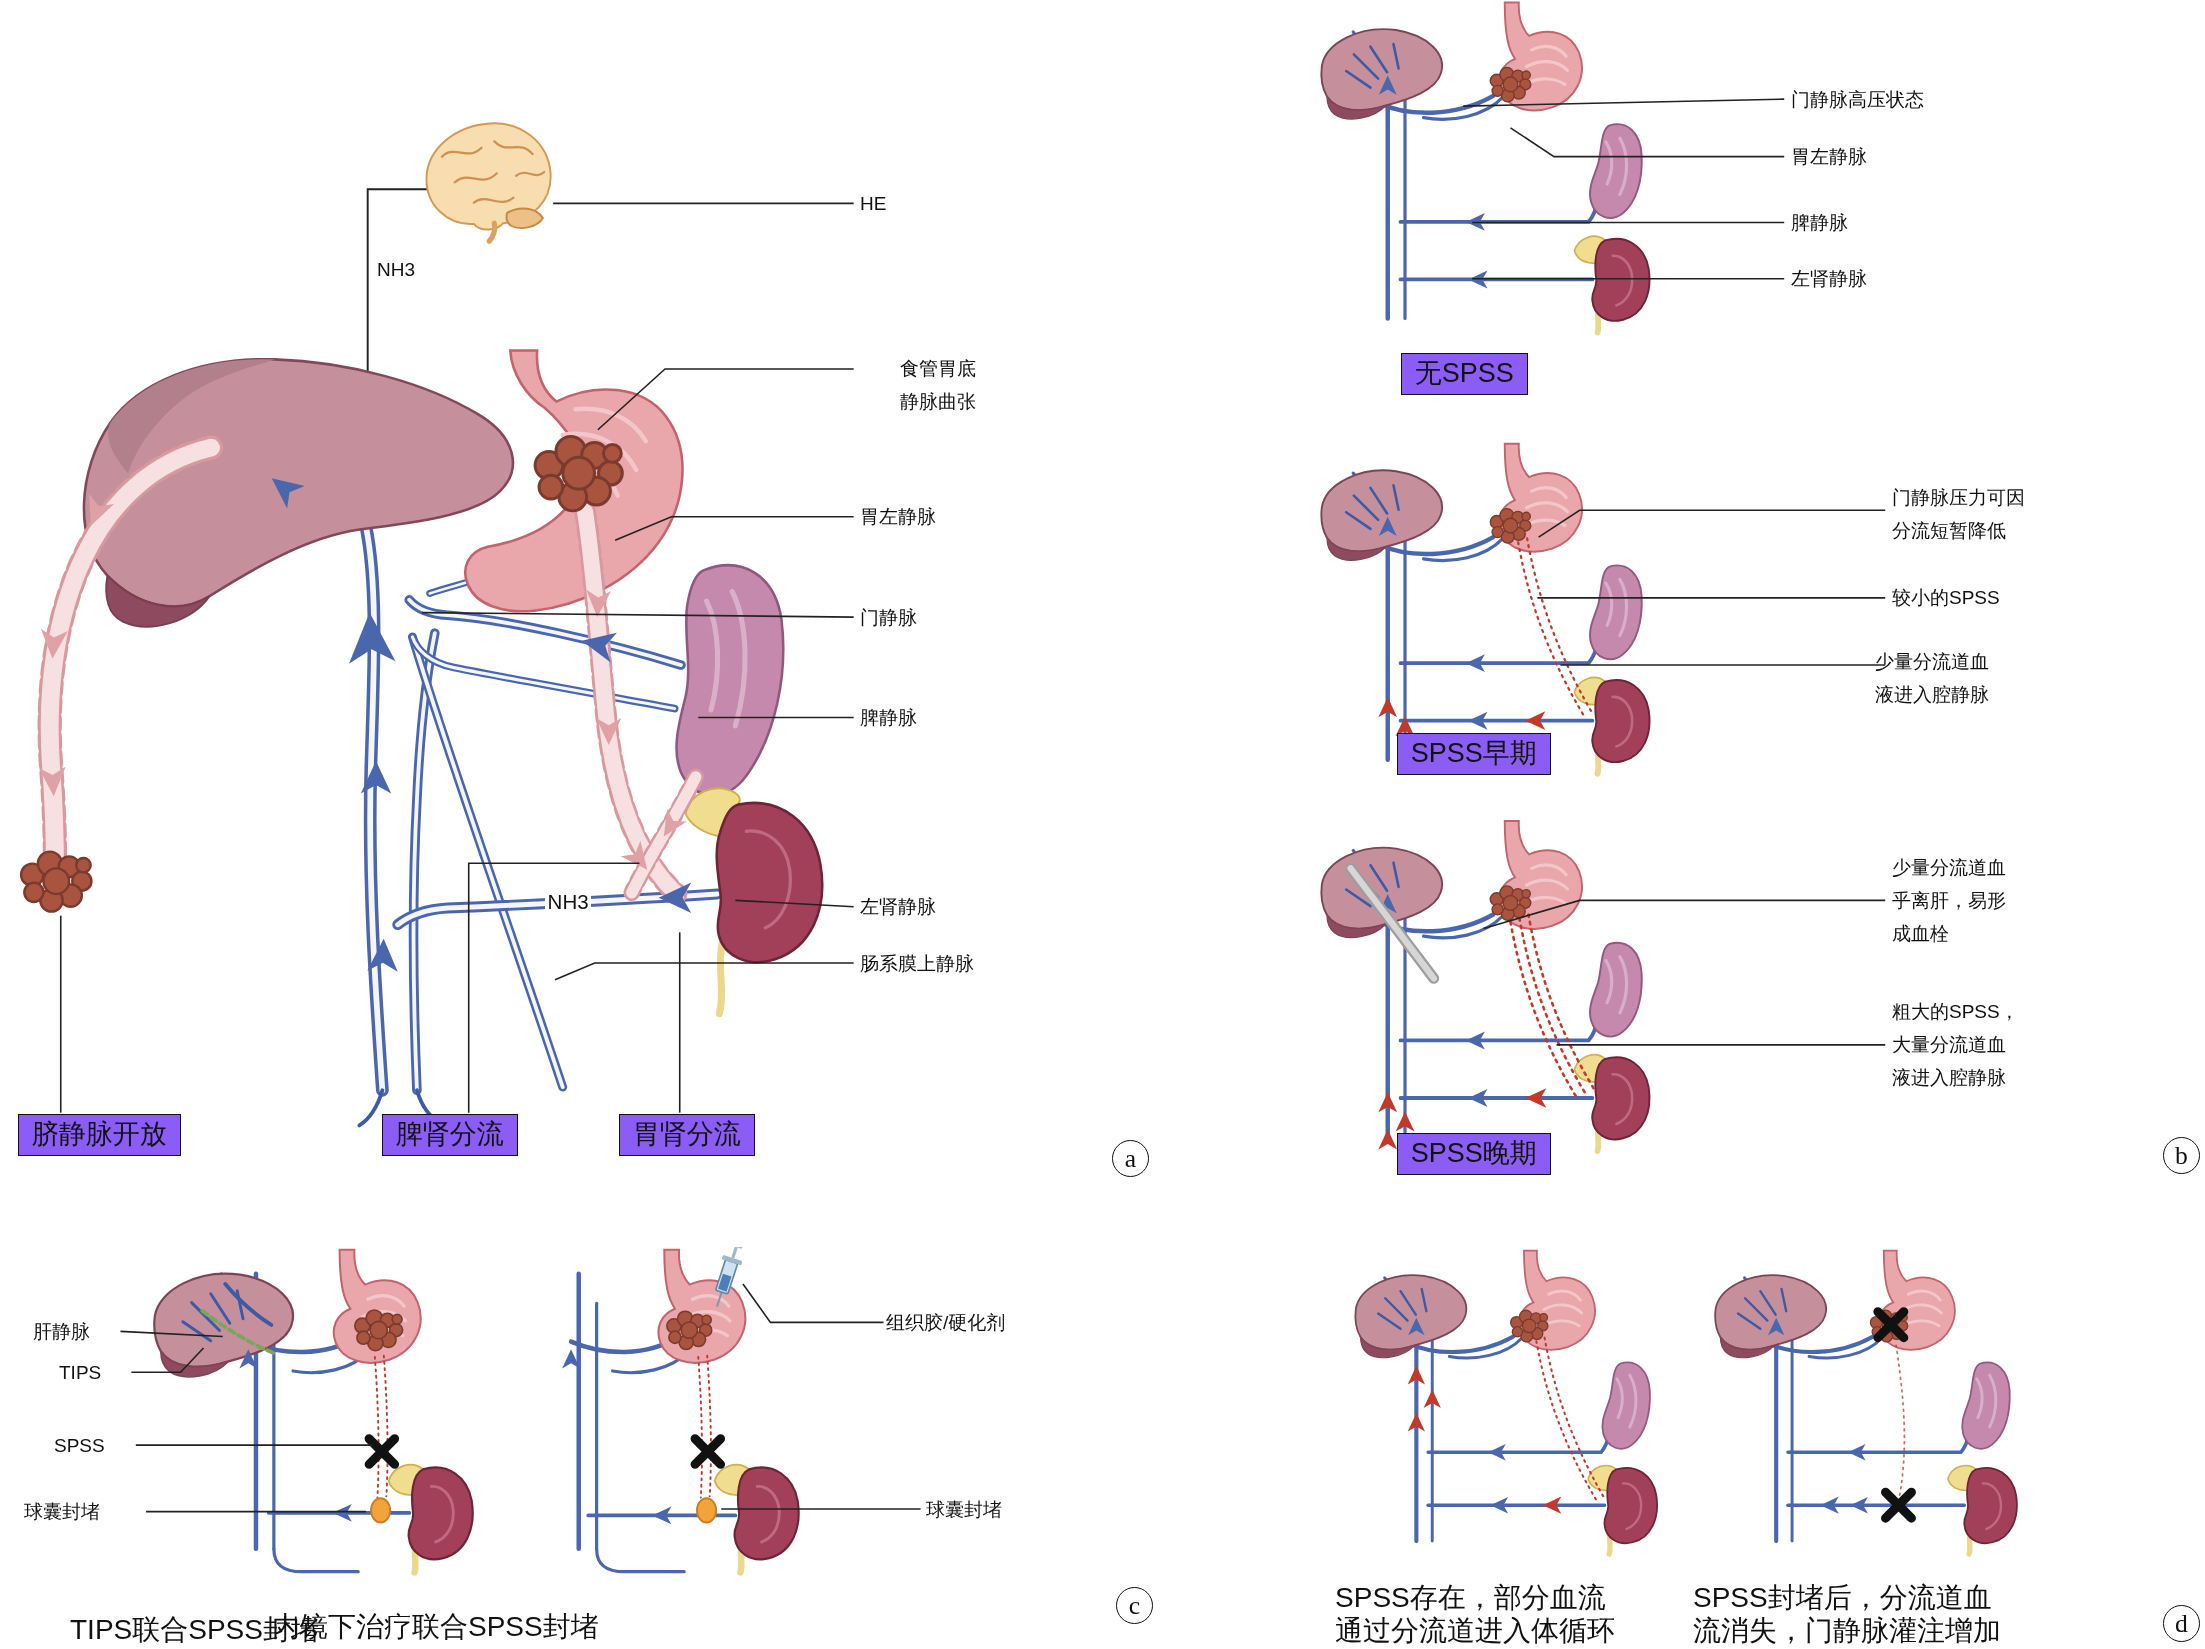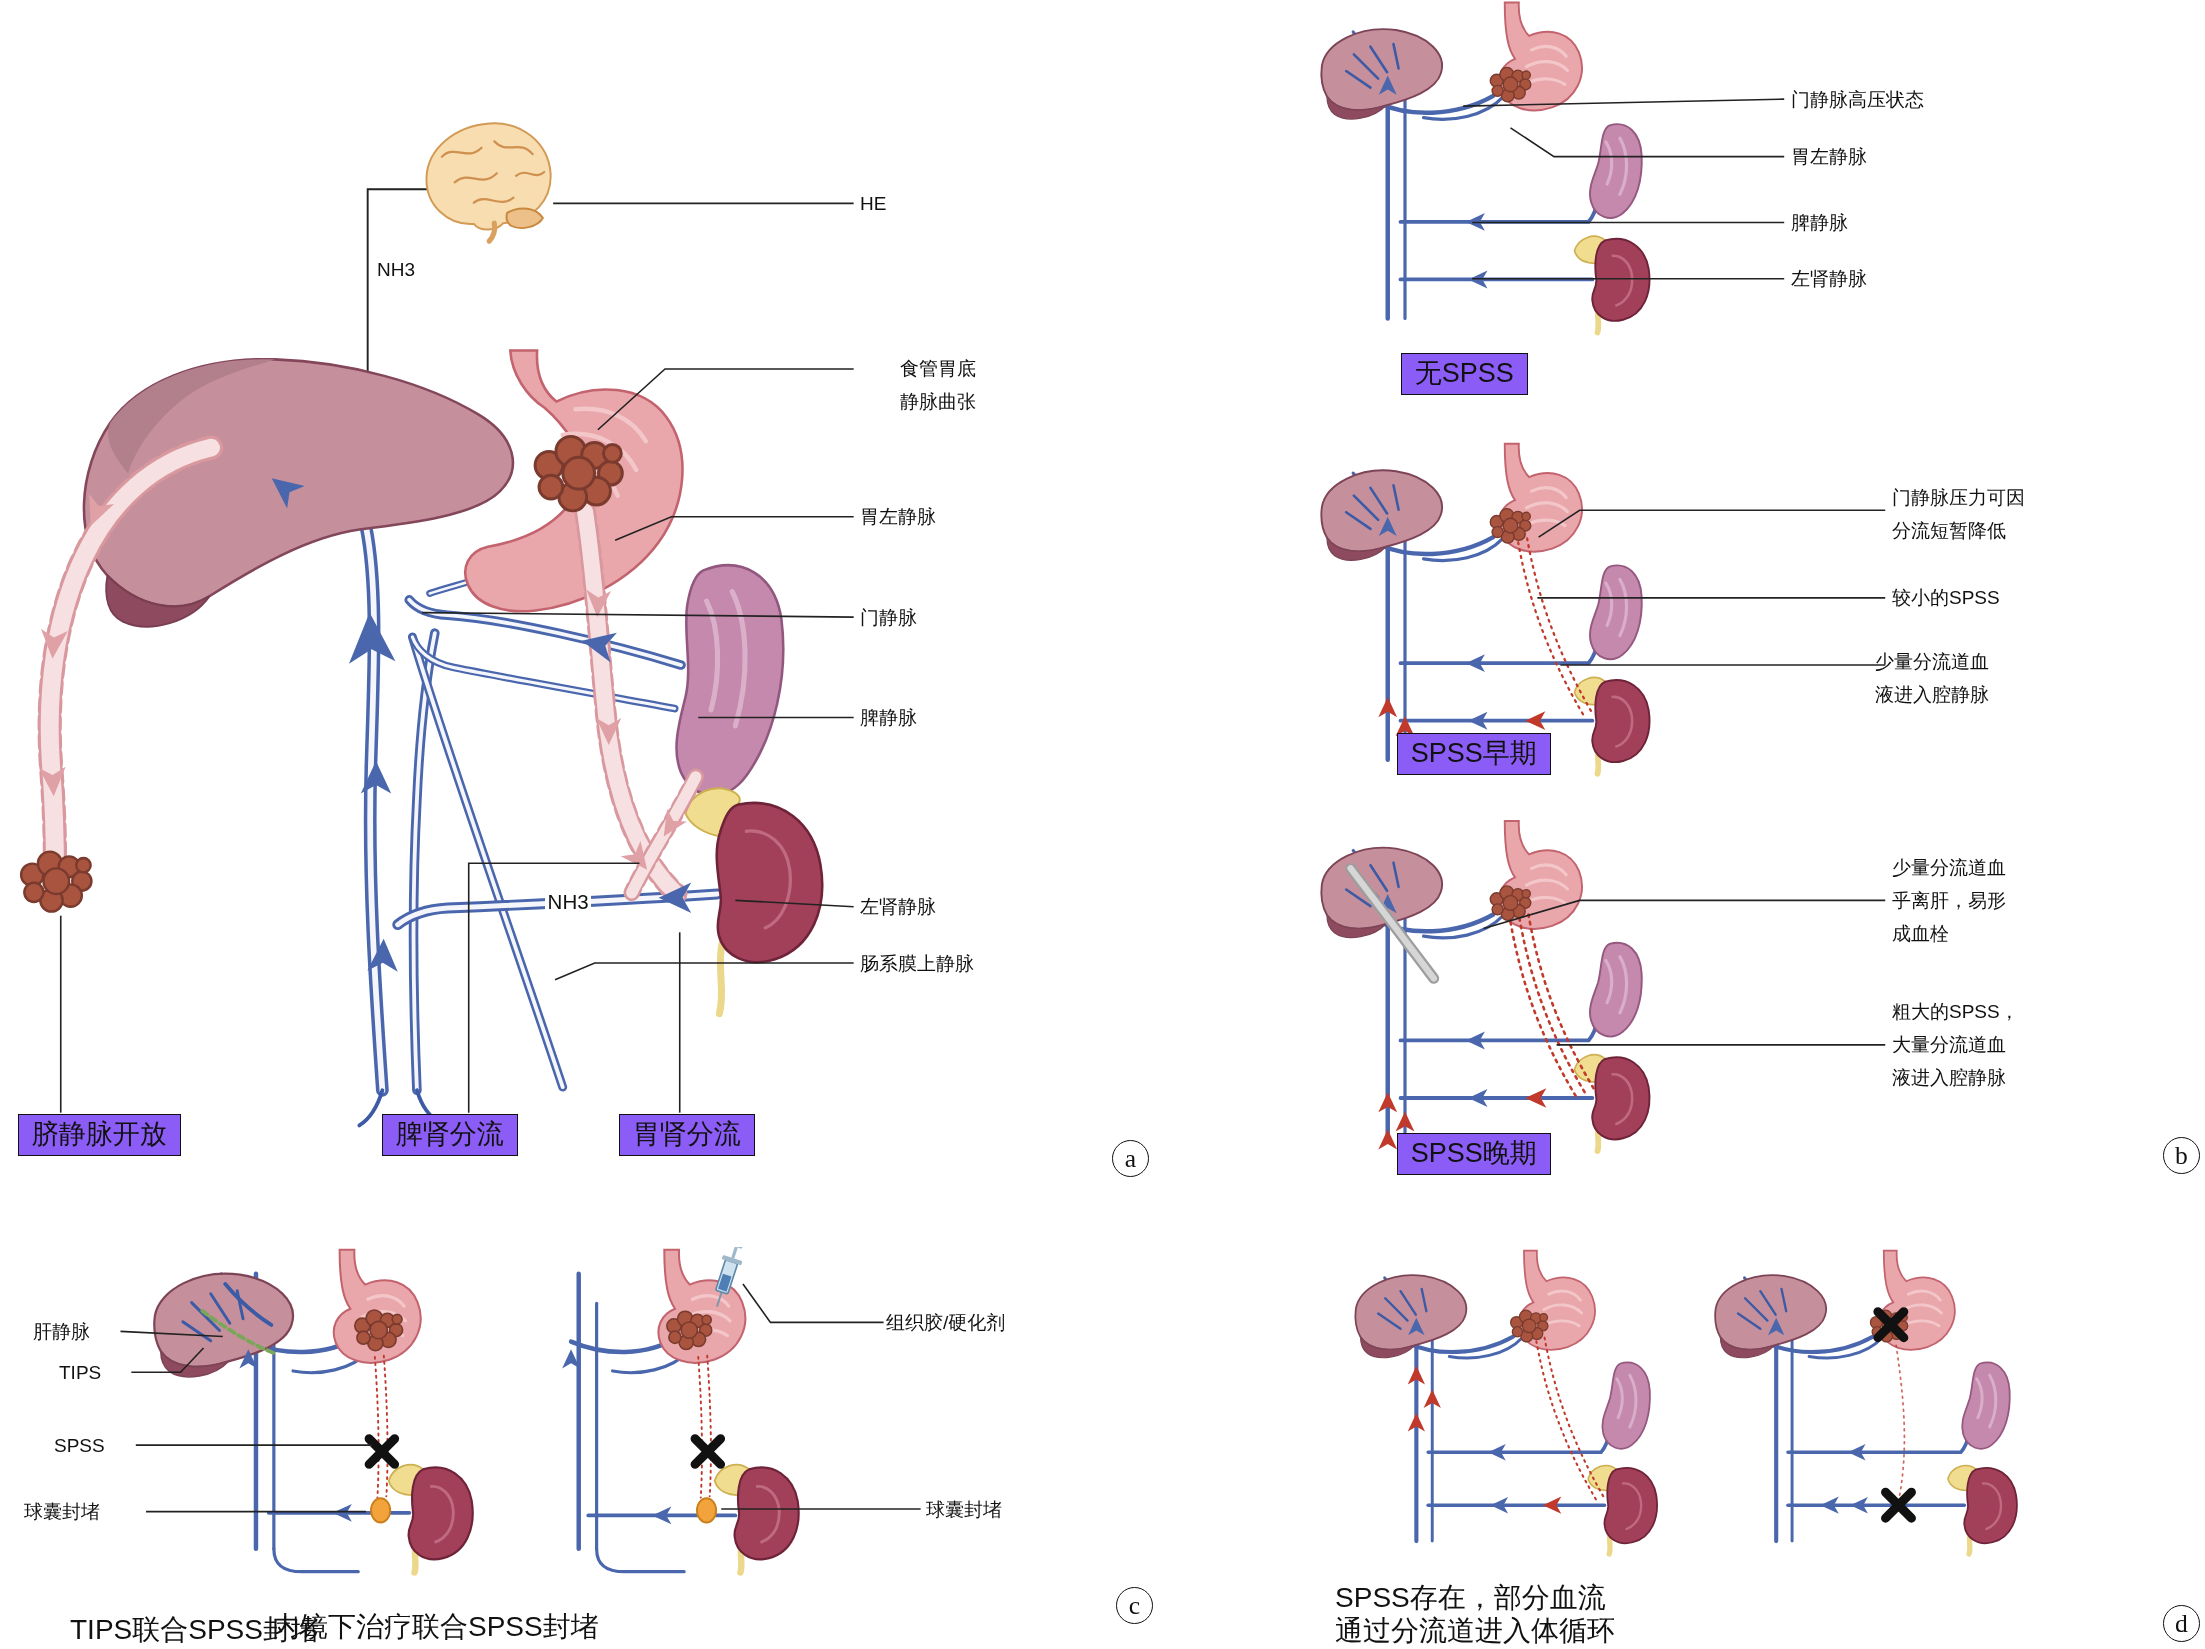--- a/index.html
+++ b/index.html
@@ -374,17 +374,19 @@
           <path d="M334,165 C345,240 356,330 340,420"></path>
         </g>
         <use href="#arrow" transform="translate(205,437) rotate(180) scale(1.05)" style="color:#4a67ad"></use>
         <use href="#xmark" transform="translate(325,130) scale(1.1)"></use>
         <use href="#xmark" transform="translate(338,437) scale(1.1)"></use>
       </g>
     </svg>
 
     <div class="caption" style="left:5.1px;top:334px">SPSS存在，部分血流
 通过分流道进入体循环</div>
+    <div class="caption" style="left:363px;top:334px">SPSS封堵后，分流道血
+流消失，门静脉灌注增加</div>
     <div class="badge" style="left:833px;top:358px">d</div>
   </section>
 
 </div>
 
 
 </body></html>

